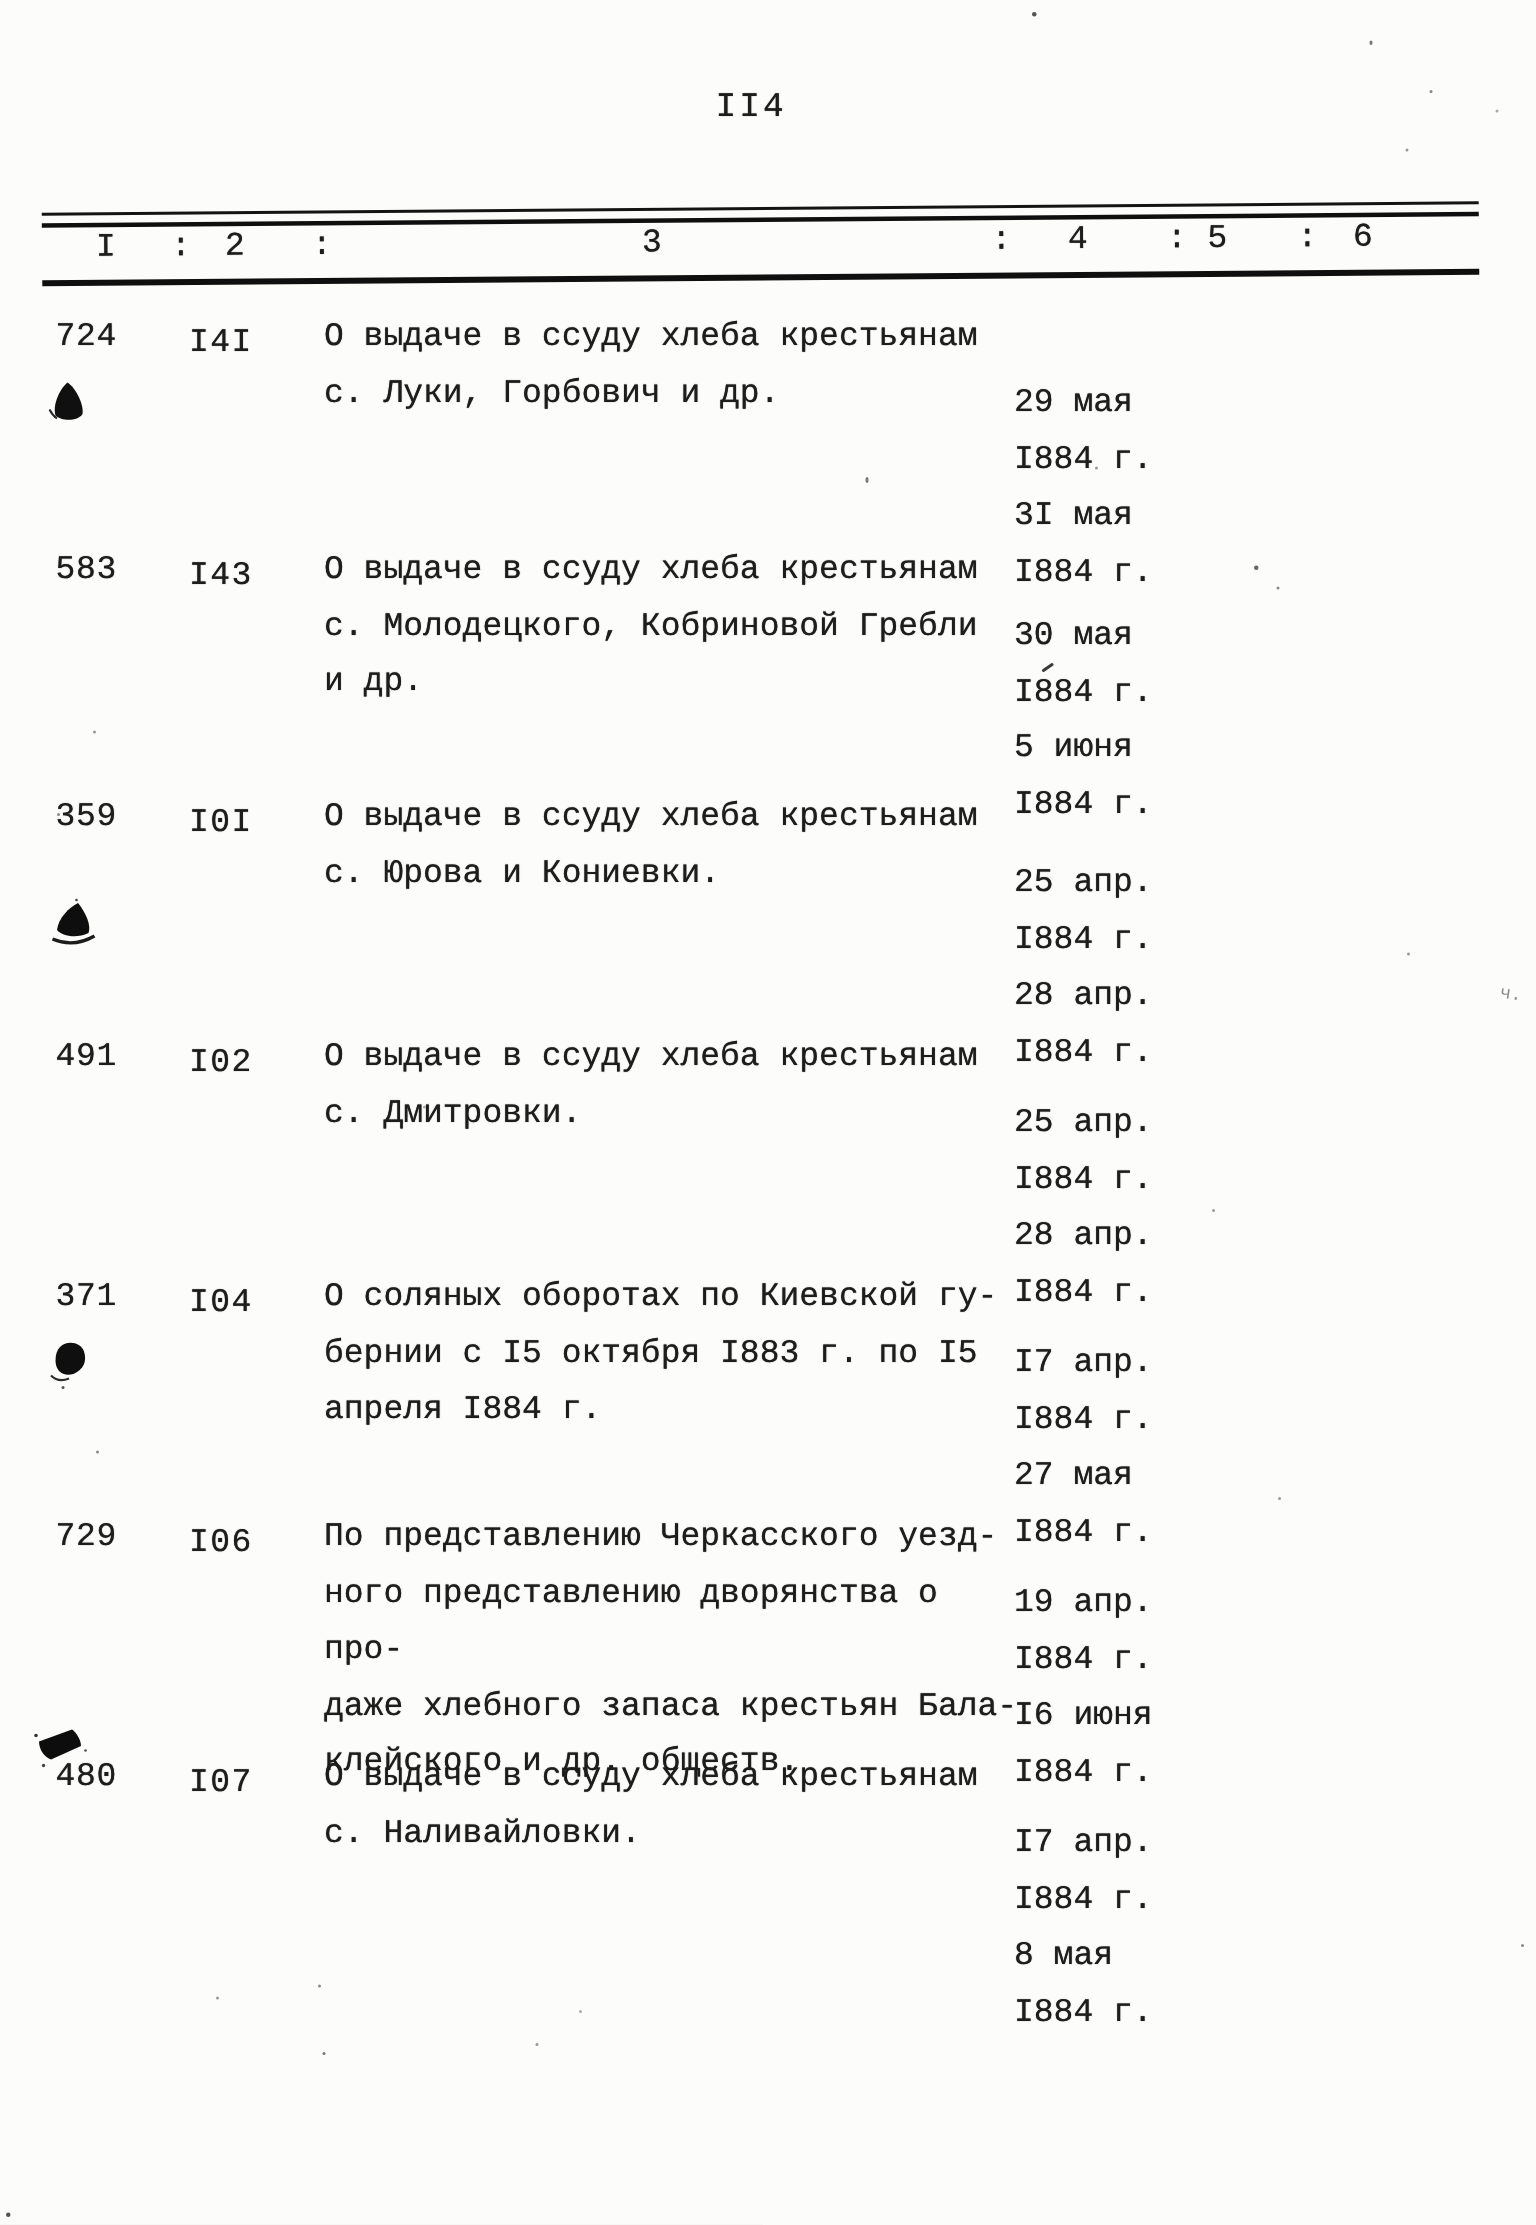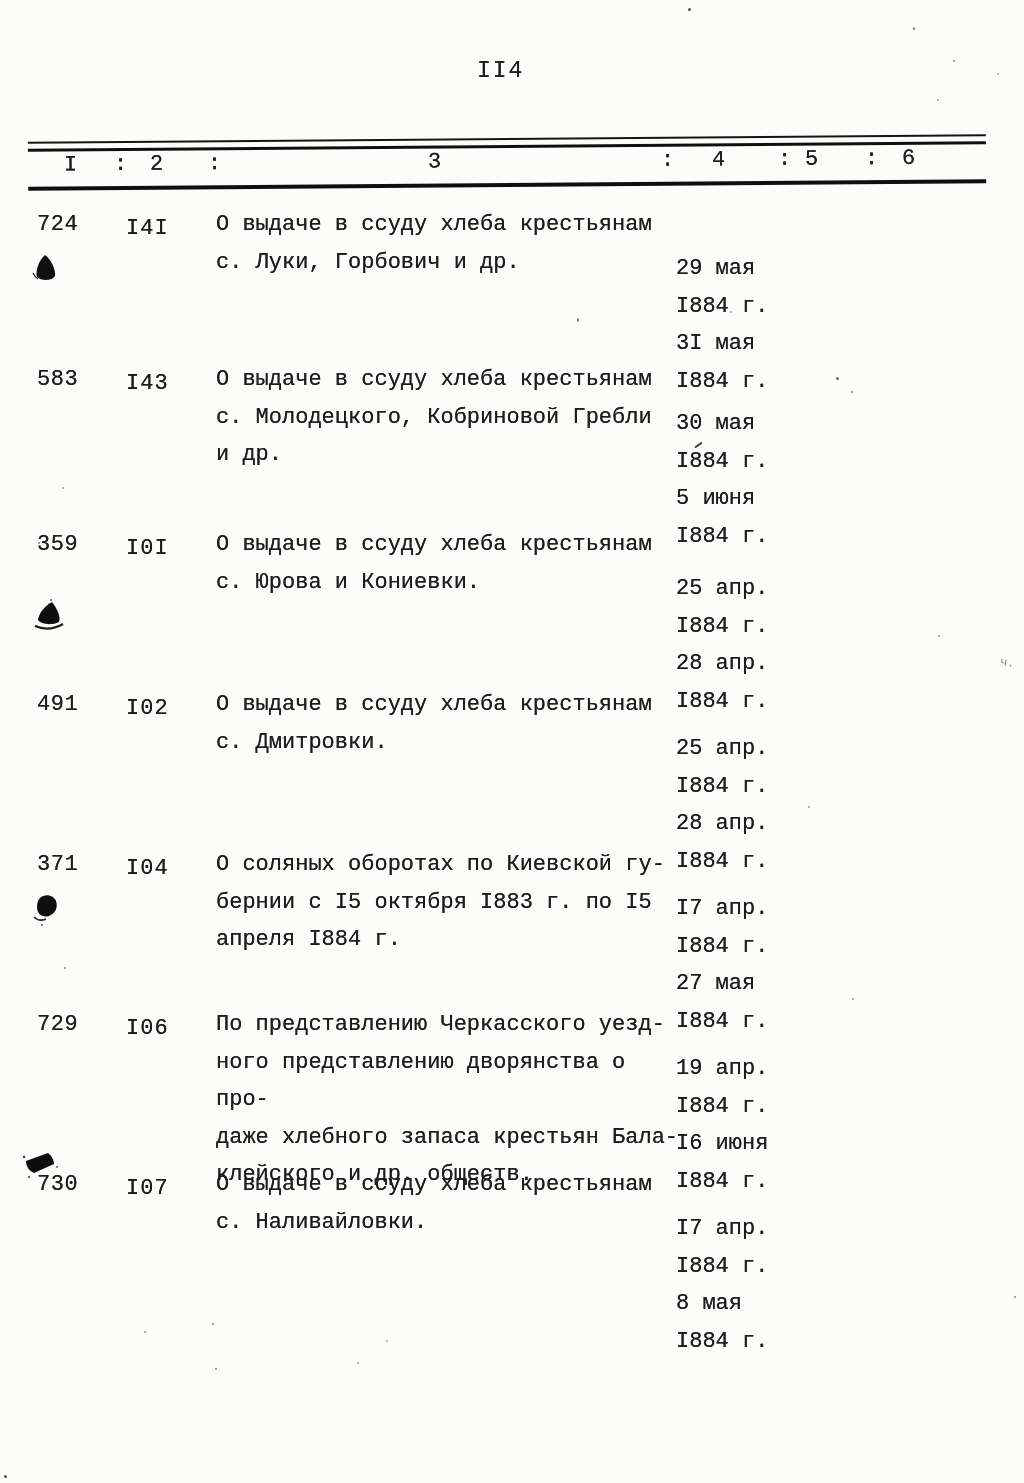--- a/index.html
+++ b/index.html
@@ -152,21 +152,21 @@
 ного представлению дворянства о про-
 даже хлебного запаса крестьян Бала-
 клейского и др. обществ.</div>
       <div class="c4 typed">19 апр.
 I884 г.
 I6 июня
 I884 г.</div>
     </div>
 
     <div class="row">
-      <div class="c1 typed">730</div>
+      <div class="c1 typed">480</div>
       <div class="c2 typed">I07</div>
       <div class="c3 typed">О выдаче в ссуду хлеба крестьянам
 с. Наливайловки.</div>
       <div class="c4 typed">I7 апр.
 I884 г.
 8 мая
 I884 г.</div>
     </div>
   </div>
 

